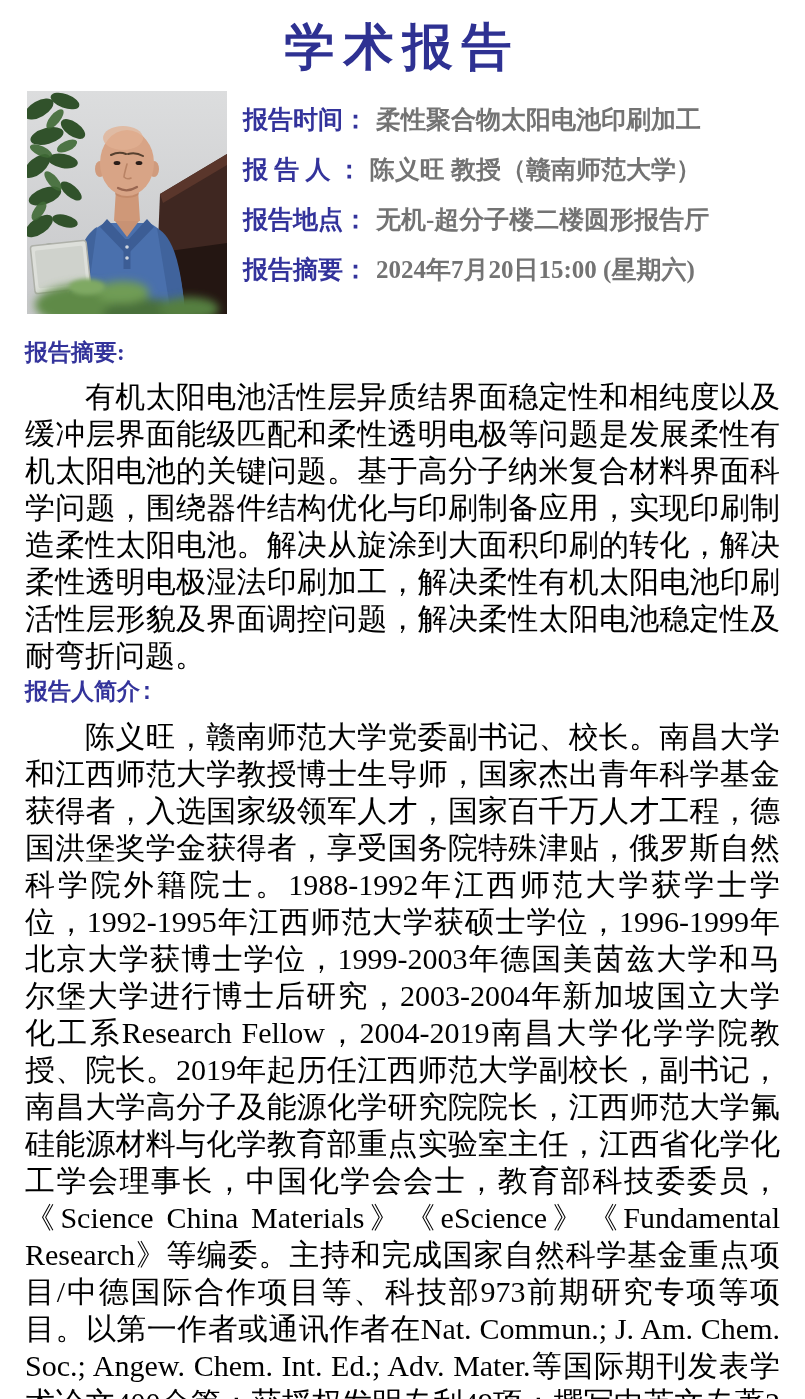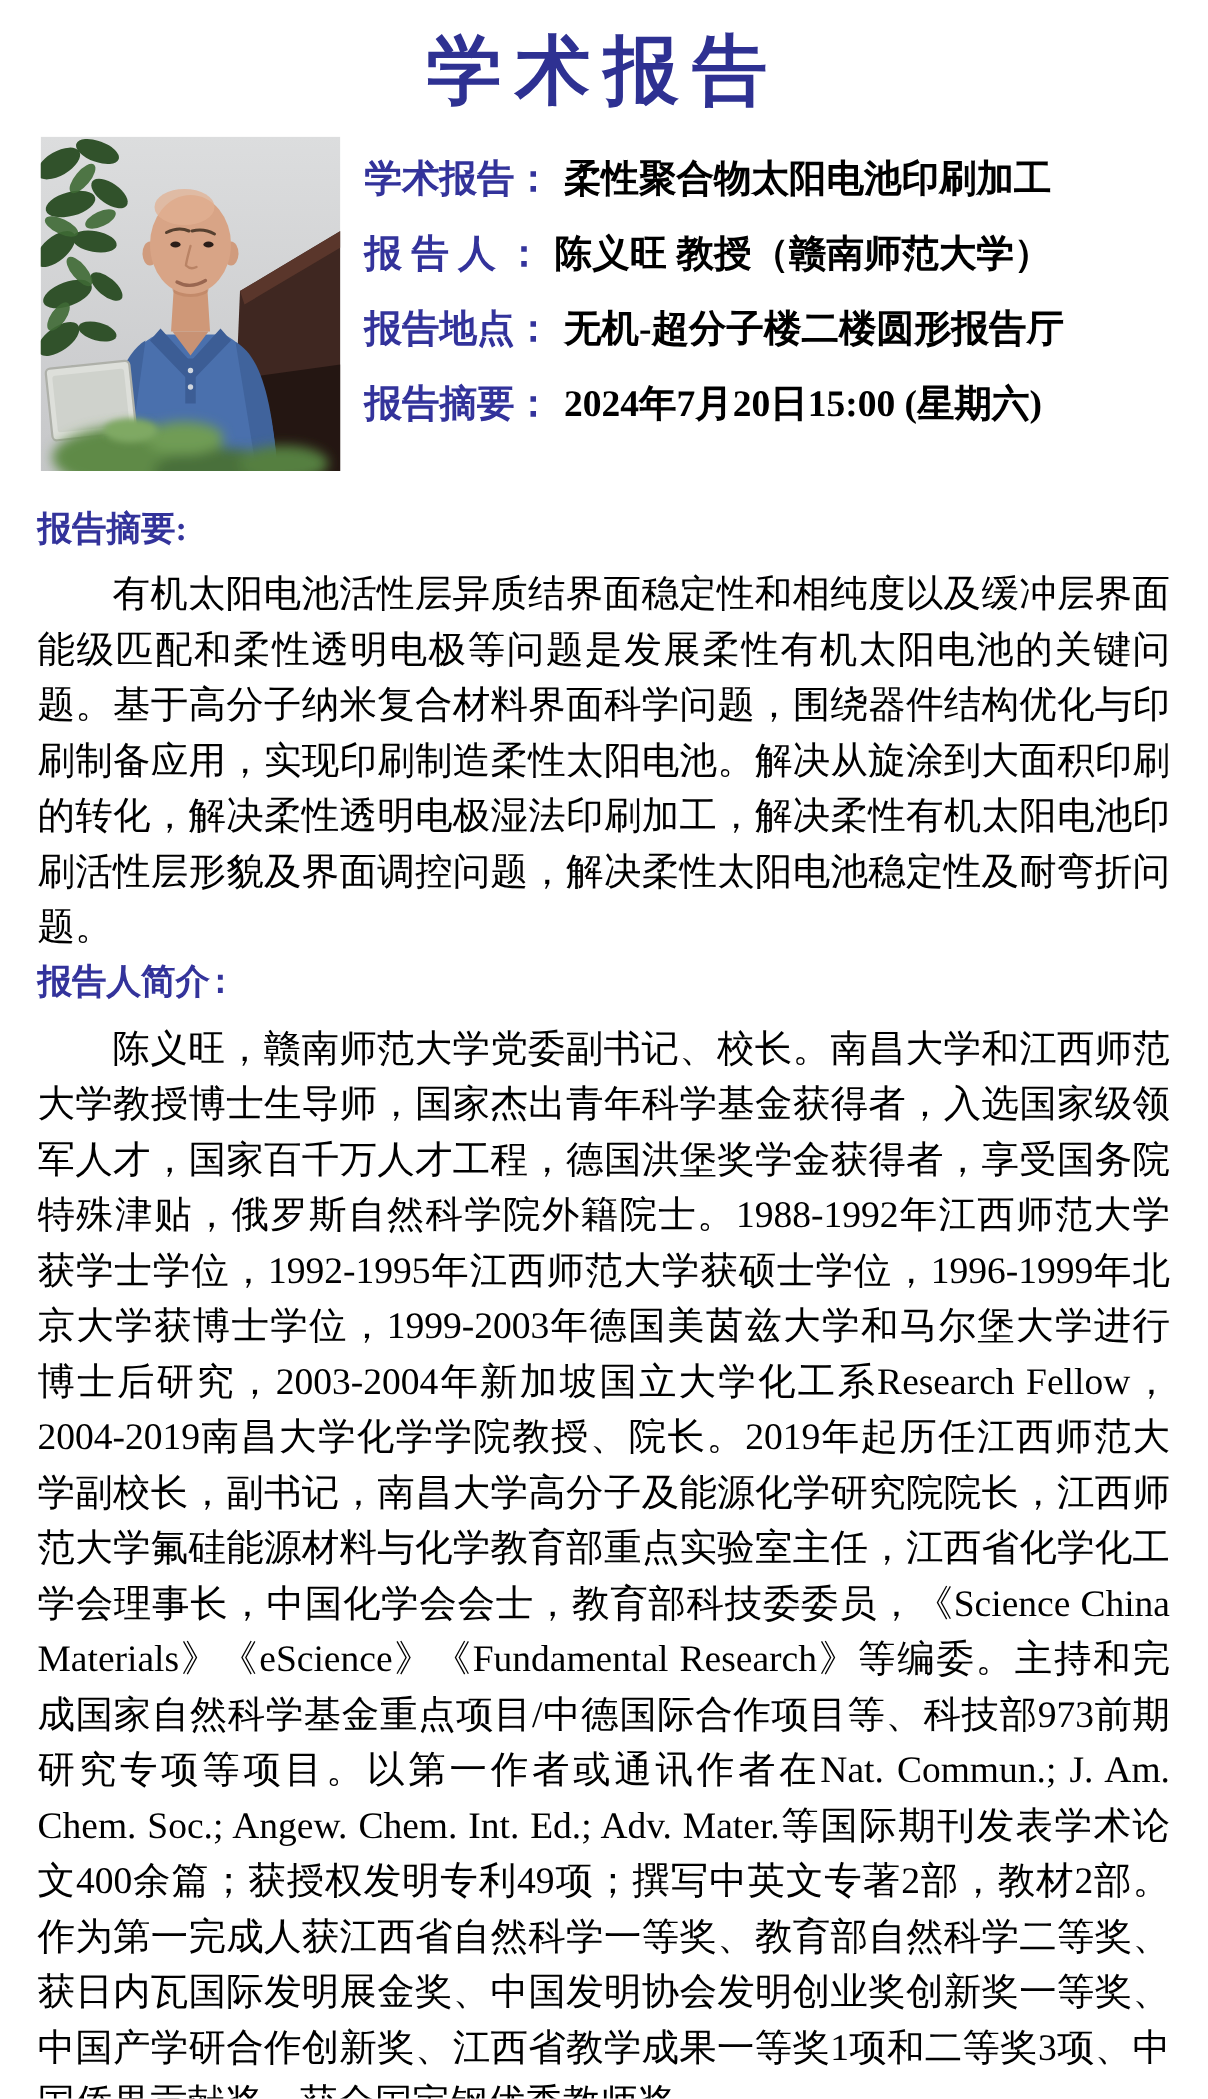--- a/index.html
+++ b/index.html
@@ -44,37 +44,37 @@
     line-height: 1;
     margin-bottom: 25px;
     white-space: nowrap;
   }
   .info-label {
     color: #33339B;
     font-weight: bold;
     margin-right: 8px;
   }
   .info-value {
-    color: #000000;
+    color: #737373;
     font-weight: bold;
   }
 
   .section-heading {
     font-size: 23px;
     font-weight: bold;
     color: #33339B;
     margin: 0 0 0 25px;
     line-height: 1.2;
   }
   .heading-abstract { margin-top: 25px; }
   .heading-bio { margin-top: 6px; font-family: Liberation Mono, monospace; }
 
   .body-para {
     margin: 11px 25px 0 25px;
-    font-size: 25px;
+    font-size: 30px;
     line-height: 37px;
     color: #000000;
     text-align: justify;
     text-indent: 2em;
   }
 
   .organizer-row {
     margin: 26px 25px 0 25px;
     white-space: nowrap;
   }
@@ -175,21 +175,21 @@
           <ellipse cx="120" cy="224" rx="45" ry="16" fill="#49703a"></ellipse>
           <ellipse cx="96" cy="201" rx="26" ry="11" fill="#6f9c55"></ellipse>
           <ellipse cx="162" cy="218" rx="30" ry="12" fill="#557f41"></ellipse>
         </g>
         <ellipse cx="60" cy="196" rx="18" ry="8" fill="#7fa963" filter="url(#soft2)"></ellipse>
       </svg>
     </div>
 
     <div class="info-block">
       <div class="info-row">
-        <span class="info-label">学术报告：</span><span class="info-value">柔性聚合物太阳电池印刷加工</span>
+        <span class="info-label">报告时间：</span><span class="info-value">柔性聚合物太阳电池印刷加工</span>
       </div>
       <div class="info-row">
         <span class="info-label">报 告 人 ：</span><span class="info-value">陈义旺 教授（赣南师范大学）</span>
       </div>
       <div class="info-row">
         <span class="info-label">报告地点：</span><span class="info-value">无机-超分子楼二楼圆形报告厅</span>
       </div>
       <div class="info-row">
         <span class="info-label">报告摘要：</span><span class="info-value">2024年7月20日15:00 (星期六)</span>
       </div>

